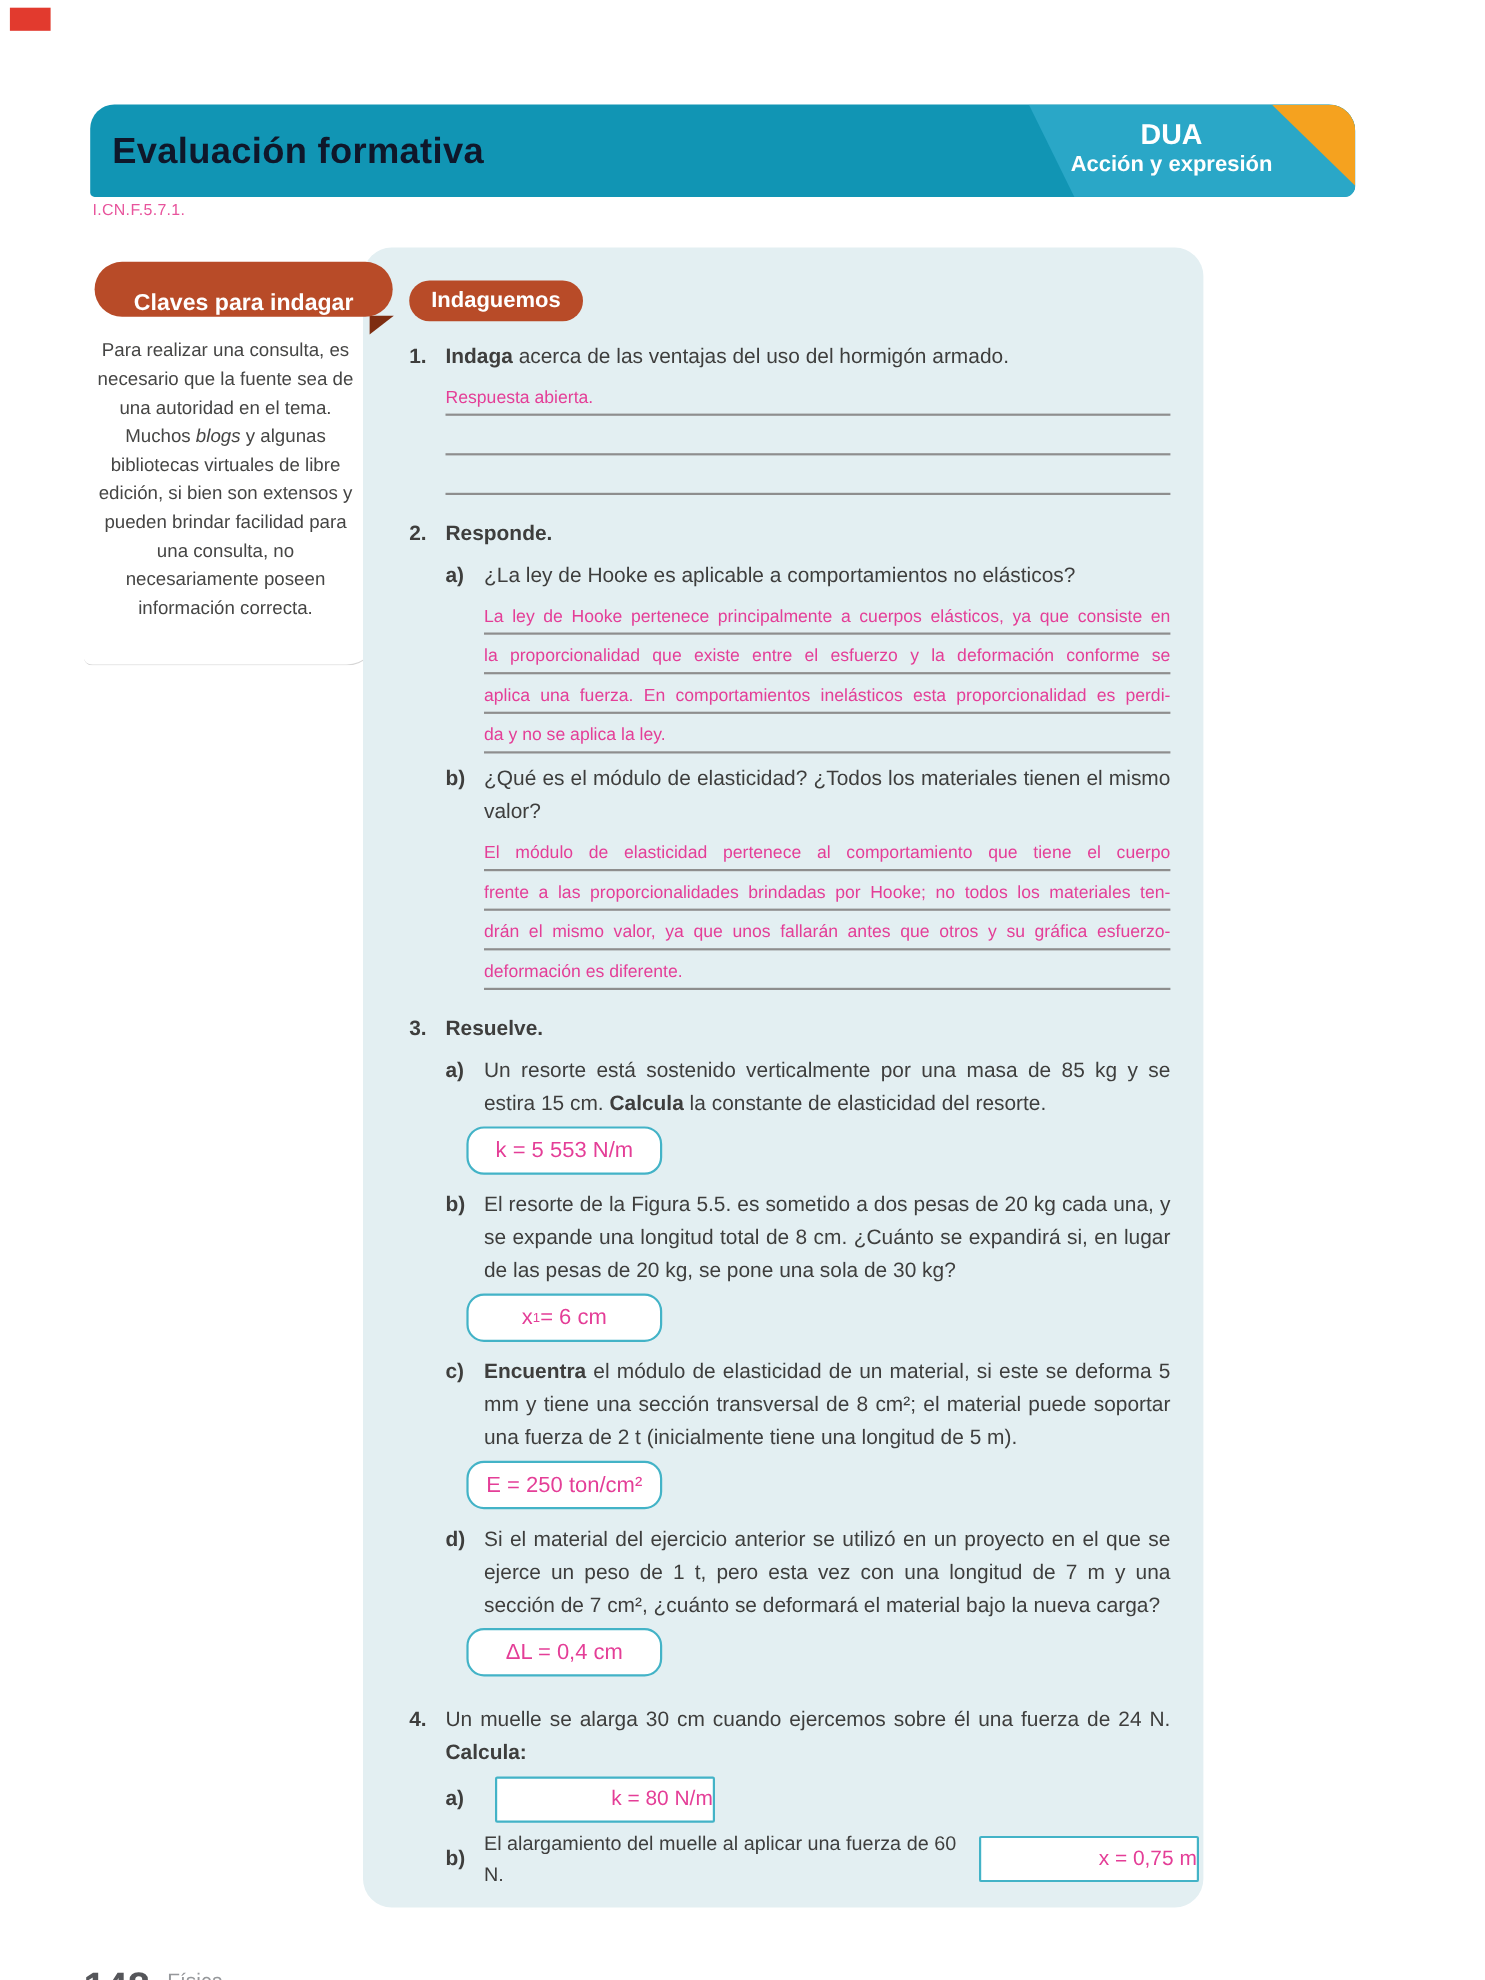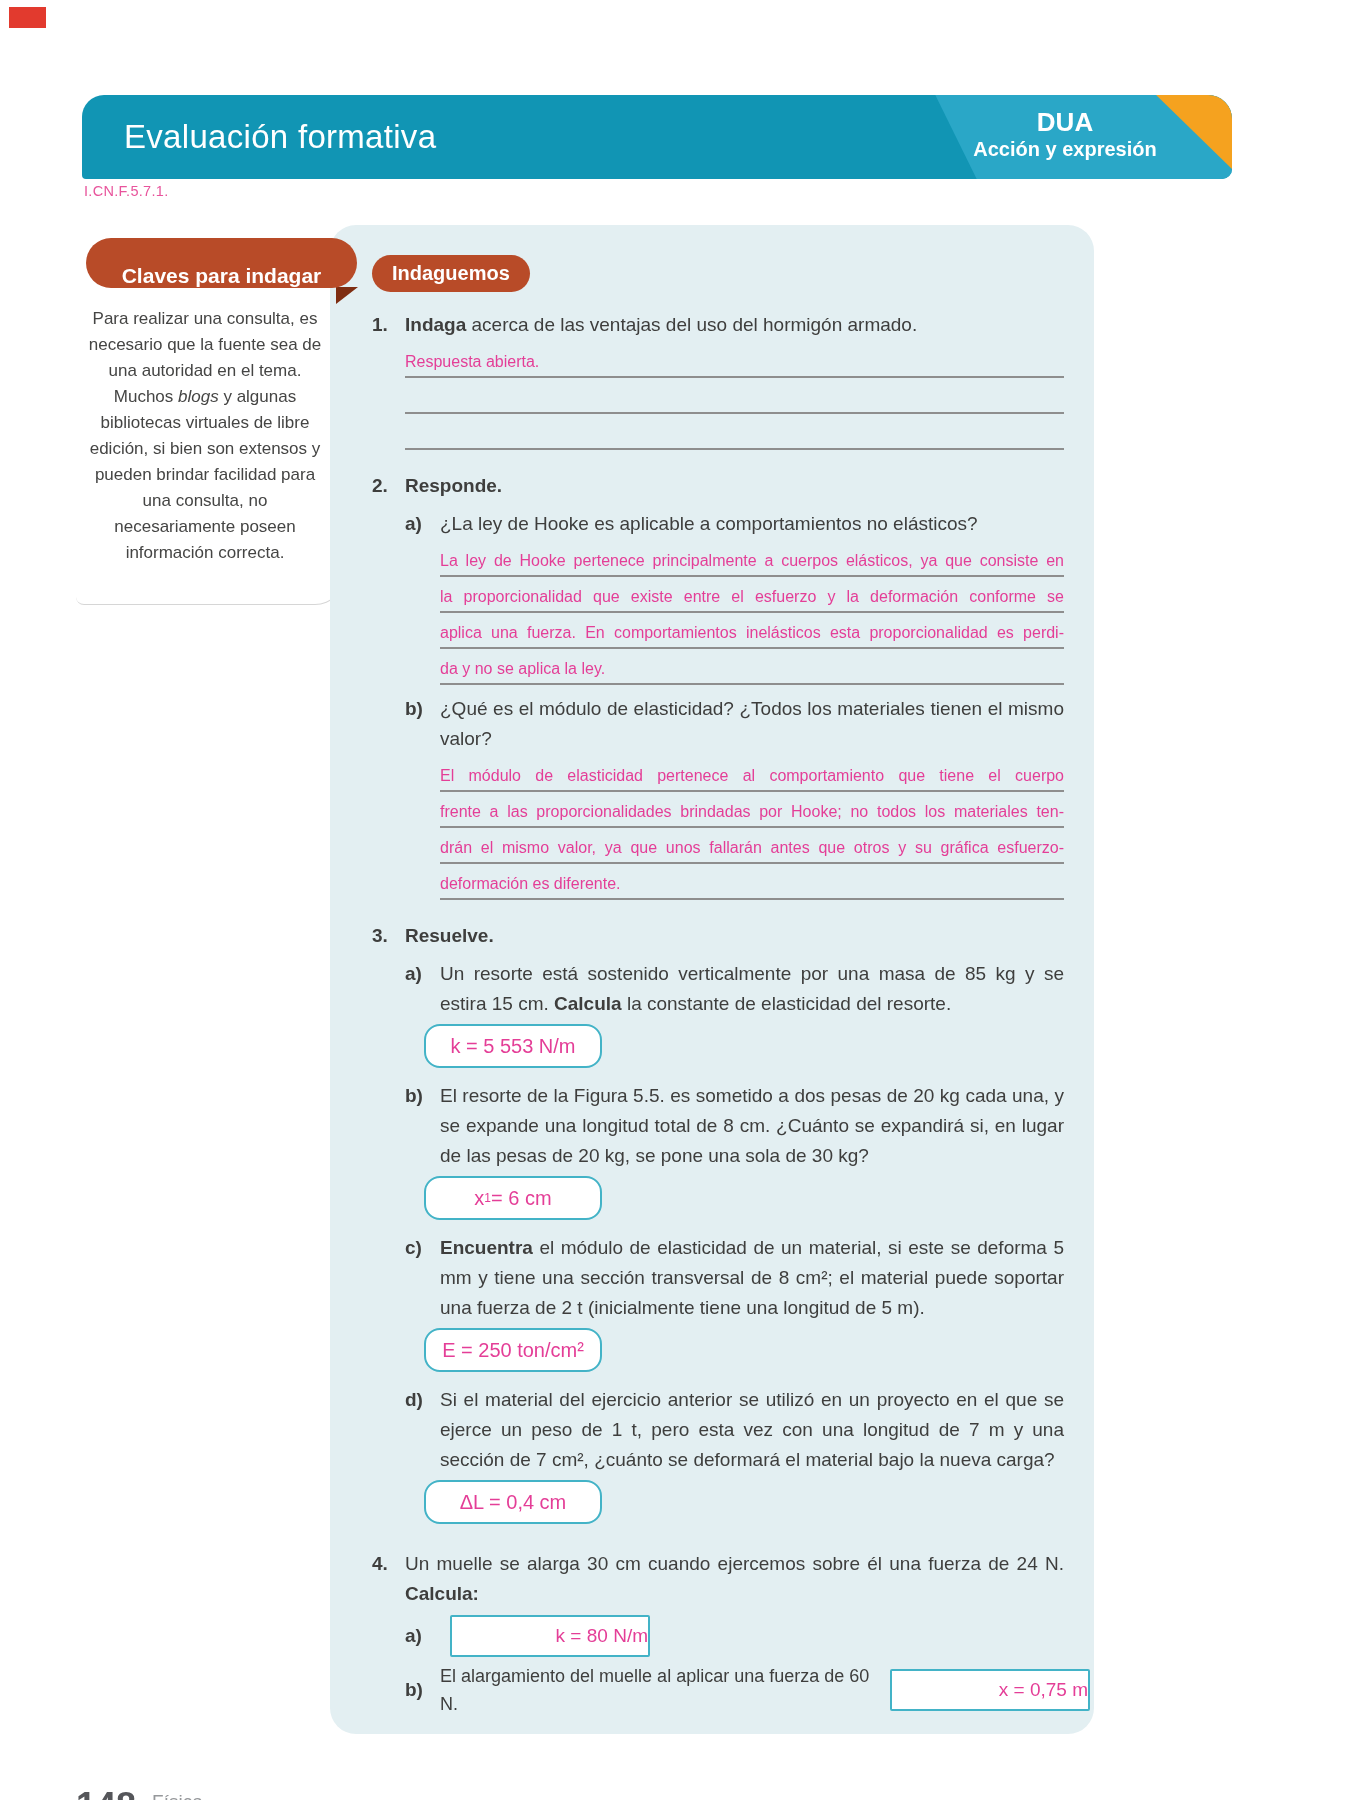--- a/index.html
+++ b/index.html
@@ -8,22 +8,22 @@
 
   .red-mark{position:absolute;left:9px;top:7px;width:37px;height:21px;background:#E23A2E;}
 
   
   .header{position:absolute;left:82px;top:95px;width:1150px;height:84px;background:#1195B4;
           border-radius:22px 24px 10px 4px;overflow:hidden;}
   .header-light{position:absolute;inset:0;background:#2AA7C7;
           clip-path:polygon(74.2% 0,100% 0,100% 100%,77.8% 100%);}
   .header-orange{position:absolute;inset:0;background:#F5A21F;
           clip-path:polygon(93.4% 0,100% 0,100% 88%);}
-  .header-title{position:absolute;left:42px;top:50%;transform:translateY(-50%);
-          color:#ffffff;font-size:33px;font-weight:400;letter-spacing:.3px;margin:0;}
+  .header-title{position:absolute;left:20px;top:50%;transform:translateY(-50%);
+          color:#0f172a;font-size:33px;font-weight:700;letter-spacing:.3px;margin:0;}
   .dua{position:absolute;left:858px;top:13px;width:250px;text-align:center;color:#fff;}
   .dua-t{font-size:26px;font-weight:700;line-height:28px;}
   .dua-s{font-size:20px;font-weight:700;line-height:26px;}
 
   .code{position:absolute;left:84px;top:183px;font-size:14.5px;color:#E8549C;letter-spacing:.3px;}
 
   
   .sidecard{position:absolute;left:76px;top:248px;width:268px;height:356px;background:#fff;
             border-right:1.5px solid #D6D6D6;border-bottom:1.5px solid #D6D6D6;
             border-radius:2px 2px 30px 8px;}

